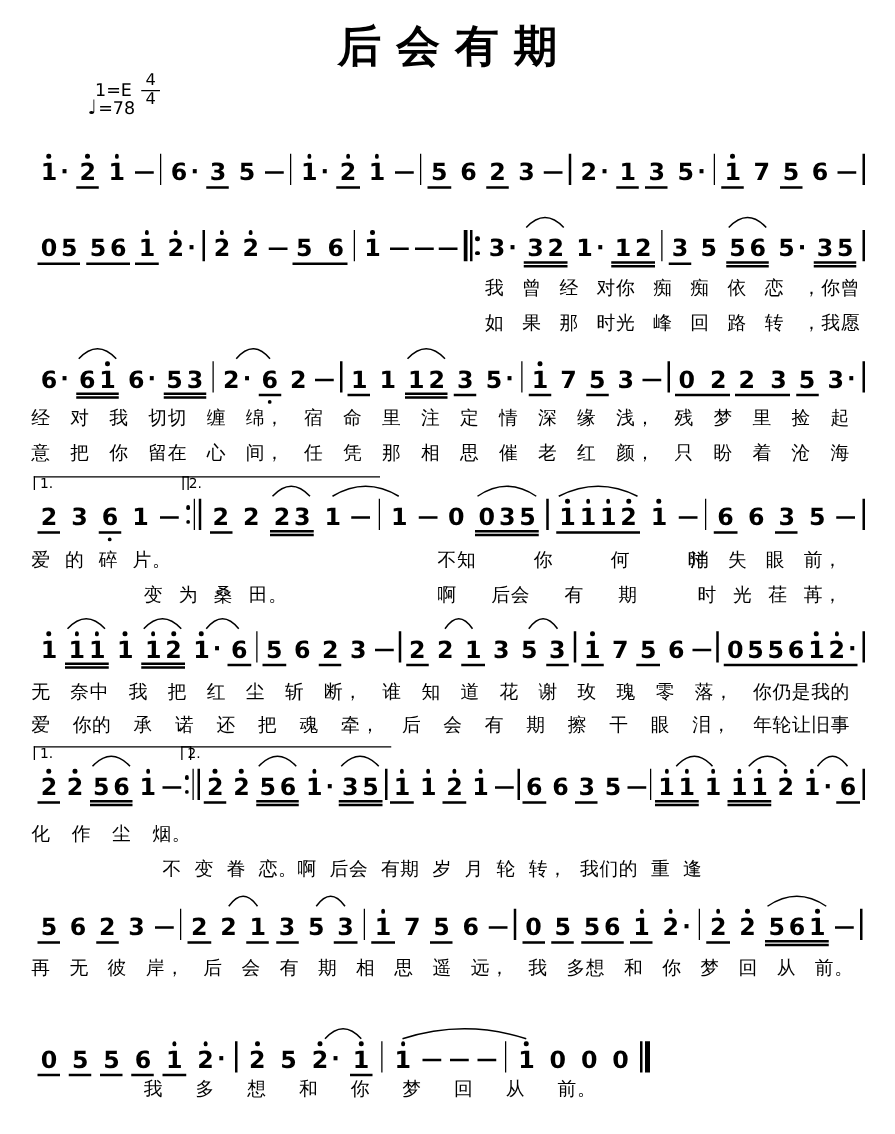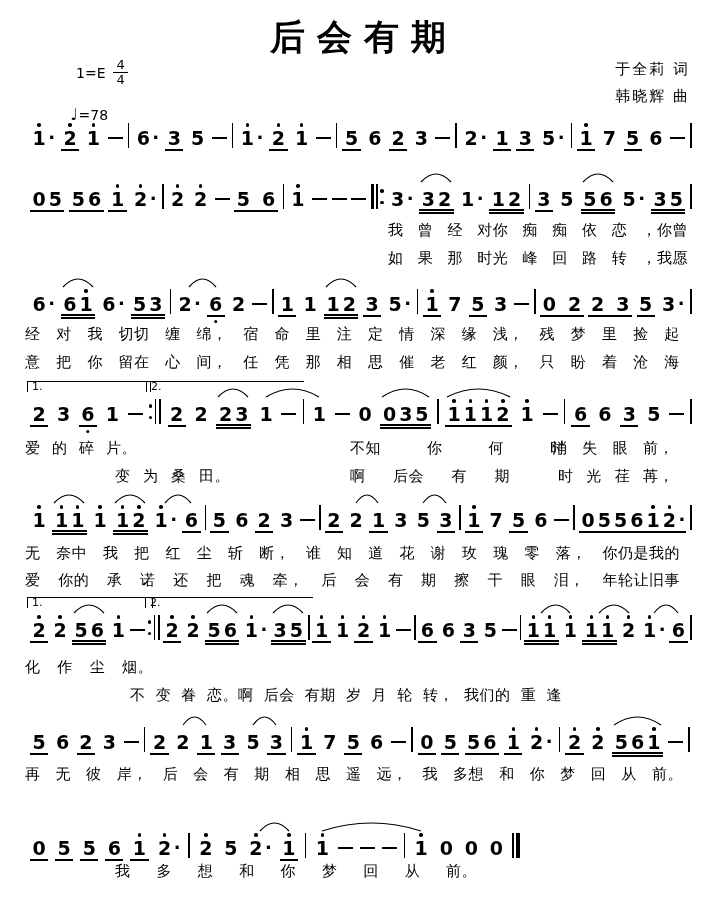--- a/index.html
+++ b/index.html
@@ -8,21 +8,21 @@
   .title{position:absolute;top:14px;left:0;width:100%;margin:0;text-align:center;
          font-family:"DejaVu Serif","Liberation Serif",serif;font-weight:700;
          font-size:35px;letter-spacing:12px;padding-left:12px;box-sizing:border-box;}
   .credits{position:absolute;top:56px;right:26px;text-align:right;
            font-size:15px;line-height:27px;letter-spacing:2px;}
   .keysig{position:absolute;left:76px;top:58px;font-size:14px;display:flex;align-items:center;}
   .frac{display:inline-flex;flex-direction:column;align-items:center;margin-left:8px;
         font-size:13px;line-height:14px;}
   .fn{border-bottom:1px solid #000;padding:0 3px;}
   .fd{padding:0 3px;}
-  .tempo{position:absolute;left:70px;top:105px;font-size:14px;}
+  .tempo{position:absolute;left:70px;top:76px;font-size:14px;}
   .tnote{font-size:16px;margin-right:1px;}
 
   .line-wrap{position:absolute;left:30px;}
   .note-row{position:relative;display:flex;justify-content:space-between;
             align-items:flex-end;min-height:31px;}
   .grp{display:inline-flex;align-items:flex-end;position:relative;
        padding:0 1px 0;margin-bottom:3px;}
   .grp.u1{border-bottom:2px solid #000;padding-bottom:1px;margin-bottom:0;}
   .grp.u2{border-bottom:5px double #000;padding-bottom:0;margin-bottom:-2px;}
   .ch{display:flex;flex-direction:column;align-items:center;position:relative;padding:0 1.5px;}
@@ -47,24 +47,20 @@
   .volta.closed{border-right:1.5px solid #000;}
   .lyr{position:absolute;display:flex;justify-content:space-between;
        font-size:15px;line-height:18px;white-space:nowrap;letter-spacing:0.5px;}
 </style>
 </head>
 <body>
 
 <div class="page">
   <h1 class="title">后会有期</h1>
 
-  <div class="credits">
-    <div>于全莉 词</div>
-    <div>韩晓辉 曲</div>
-  </div>
 
   <div class="keysig">
     <span>1=E</span>
     <span class="frac">
       <span class="fn">4</span>
       <span class="fd">4</span>
     </span>
   </div>
 
   <div class="tempo">

